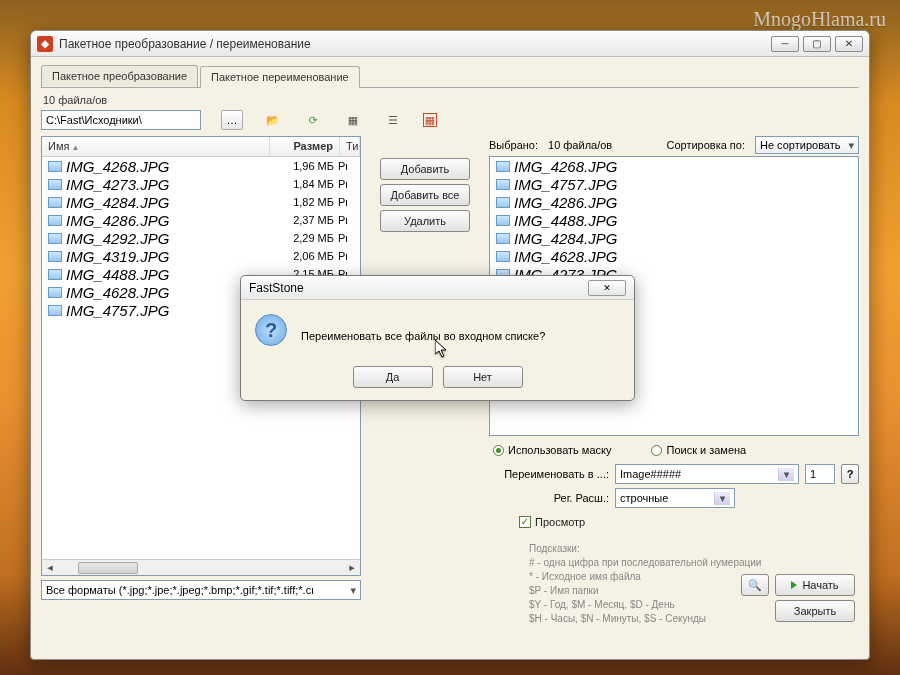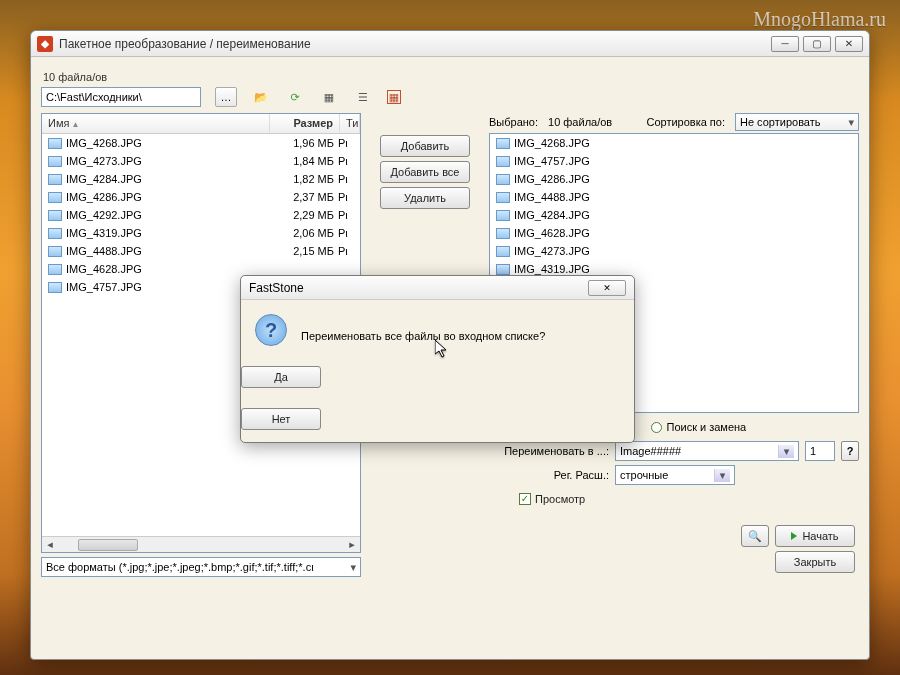--- a/index.html
+++ b/index.html
@@ -45,57 +45,57 @@
   }
   .content { padding: 8px 10px; position: relative; }
   .tabs { display:flex; border-bottom:1px solid #aaa; margin-bottom:4px;}
   .tab {
     padding: 4px 10px; border:1px solid #aaa; border-bottom:none;
     background:#eceadd; margin-right:2px; border-radius:3px 3px 0 0;
     color:#333; font-size:11px;
   }
   .tab.active { background:#f5f1e4; border-bottom:1px solid #f5f1e4; position:relative; top:1px;}
   .filecount { margin:6px 0 4px 2px; color:#333; }
-  .pathrow { display:flex; align-items:center; gap:14px; margin-bottom:6px;}
+  .pathrow { display:flex; align-items:center; gap:20px; margin-bottom:6px;}
   .pathinput {
     width: 160px; height:20px; border:1px solid #7f9db9; background:#fff; padding:2px 4px;
     font-size:11px;
   }
   .pathbtn { width:22px;height:20px;border:1px solid #aaa;border-radius:2px;background:linear-gradient(#fff,#e8e8e8);display:flex;align-items:center;justify-content:center;font-size:11px;}
   .icn { width:20px;height:20px;display:flex;align-items:center;justify-content:center;}
   .main-split { display:flex; gap:19px; }
   .leftpane { width: 320px; }
   .filelist {
     border:1px solid #7f9db9; background:#fff; height: 440px;
     overflow:hidden; position: relative;
   }
   .listhead { display:flex; background:linear-gradient(#fff,#eee); border-bottom:1px solid #ccc; height:20px;}
   .listhead .col { padding:3px 6px; border-right:1px solid #ddd; font-size:11px; color:#333;}
   .col-name{flex:1;} .col-size{width:70px;text-align:right;font-weight:bold;} .col-type{width:20px;}
   .hscroll { position:absolute; bottom:0; left:0; right:0; height:16px; background:#efefef; border-top:1px solid #ccc; display:flex; align-items:center;}
   .hscroll .thumb{ width:60px; height:12px; background:linear-gradient(#e8e8e8,#d0d0d0); border:1px solid #aaa; border-radius:2px; margin-left:20px;}
   .hscroll .arr{width:16px;height:16px;display:flex;align-items:center;justify-content:center;color:#555;}
   .filerow { display:flex; padding:2px 6px; align-items:center; height:18px;}
   .filerow .fic{width:14px;height:11px;background:linear-gradient(#cde8ff,#9ac8f0);border:1px solid #6a9ac8;margin-right:4px;}
-  .filerow .fname{flex:1;font-size:11px;}
+  .filerow .fname{flex:1;font-size:15px;font-style:italic;}
   .filerow .fsize{width:70px;text-align:right;font-size:11px;}
   .filerow .ftype{width:20px;font-size:11px;padding-left:4px;}
   .formatcombo { margin-top:4px; width:320px; height:20px; border:1px solid #7f9db9; background:#fff; display:flex; align-items:center; padding:0 4px; font-size:11px;}
   .formatcombo .dd{margin-left:auto;color:#555;}
   .midbtns { display:flex; flex-direction:column; gap:4px; padding-top:22px; width:90px;}
   .btn {
     height:22px; border:1px solid #888; border-radius:3px;
     background:linear-gradient(#fdfdfd,#e2e2e2);
     display:flex;align-items:center;justify-content:center;
     font-size:11px; color:#222; padding:0 8px;
   }
   .rightpane { flex:1; }
   .selhead { display:flex; align-items:center; gap:10px; margin-bottom:2px;}
   .selhead .lbl{font-size:11px;}
-  .sortcombo { width:124px; height:18px; border:1px solid #7f9db9; background:linear-gradient(#fff,#eee); display:flex;align-items:center;padding:0 4px;font-size:11px;}
+  .sortcombo { width:104px; height:18px; border:1px solid #7f9db9; background:linear-gradient(#fff,#eee); display:flex;align-items:center;padding:0 4px;font-size:11px;}
   .sortcombo .dd{margin-left:auto;color:#555;}
   .sellist { border:1px solid #7f9db9; background:#fff; height:280px; overflow:hidden;}
   .sellist .filerow{padding:2px 6px;}
   .radios { display:flex; gap:40px; margin:8px 0 8px 4px; align-items:flex-end; font-size:11px;}
   .radio { display:flex; align-items:center; gap:4px;}
   .radio .dot{width:11px;height:11px;border-radius:50%;border:1px solid #5a7a3a;background:#fff;display:flex;align-items:center;justify-content:center;}
   .radio .dot.on::after{content:"";width:5px;height:5px;border-radius:50%;background:#4a8a2a;}
   .formrow { display:flex; align-items:center; gap:6px; margin:4px 0;}
   .formrow .lbl{text-align:right;font-size:11px;}
   .textcombo { height:20px; border:1px solid #7f9db9; background:#fff; display:flex;align-items:center;padding:0 4px;font-size:11px;}
@@ -113,21 +113,21 @@
     position:absolute; left:240px; top:275px; width:395px;
     background:#f5f1e4; border:1px solid #7a7a7a; border-radius:5px;
     box-shadow:0 4px 18px rgba(0,0,0,0.35);
     z-index:100;
   }
   .modal .mtitle{height:24px;background:linear-gradient(#fdfdfd,#eaeaea);border-bottom:1px solid #ccc;border-radius:5px 5px 0 0;display:flex;align-items:center;padding:0 8px;font-size:12px;gap:44px;}
   .modal .mclose{margin-left:auto;width:38px;height:16px;border:1px solid #999;border-radius:2px;background:linear-gradient(#fff,#e6e6e6);display:flex;align-items:center;justify-content:center;font-size:9px;}
   .modal .mbody{padding:14px;display:flex;gap:14px;align-items:flex-start;}
   .qicon{width:32px;height:32px;border-radius:50%;background:radial-gradient(#bfe0ff,#6aa8e0);border:1px solid #5a8ac0;display:flex;align-items:center;justify-content:center;color:#2a5a9a;font-size:20px;font-weight:bold;flex-shrink:0;}
   .modal .mtext{font-size:11px;padding-top:4px;margin-top:12px;}
-  .modal .mbtns{display:flex;gap:20px;padding:6px 0 12px;flex-direction:column;}
+  .modal .mbtns{display:flex;gap:10px;justify-content:center;padding:6px 0 12px;}
   .modal .mbtn{width:80px;}
   .cursor{position:absolute;left:435px;top:340px;z-index:200;}
   .cursor svg{filter:drop-shadow(0 1px 1px rgba(0,0,0,.4));}
   .sortarrow{font-size:8px;color:#888;margin-left:2px;}
 </style>
 </head>
 <body>
 
 <div class="watermark">MnogoHlama.ru</div>
 
@@ -136,20 +136,24 @@
     <span class="appicon">◆</span>
     <span class="title">Пакетное преобразование / переименование</span>
     <div class="winbtns">
       <div class="winbtn">─</div>
       <div class="winbtn">▢</div>
       <div class="winbtn">✕</div>
     </div>
   </div>
 
   <div class="content">
+    <div class="tabs">
+      <div class="tab">Пакетное преобразование</div>
+      <div class="tab active">Пакетное переименование</div>
+    </div>
 
     <div class="filecount">10 файла/ов</div>
 
     <div class="pathrow">
       <input class="pathinput" value="C:\Fast\Исходники\" style="">
       <div class="pathbtn">…</div>
       <div class="icn" style="color:#c8a020">📂</div>
       <div class="icn" style="color:#3a9a3a">⟳</div>
       <div class="icn" style="color:#555">▦</div>
       <div class="icn" style="color:#555">☰</div>
@@ -315,20 +319,30 @@
               <span>строчные</span>
               <span class="dd">▾</span>
             </div>
         </div>
 
         <div class="chk">
             <span class="chkbox">✓</span>
             <span>Просмотр</span>
           </div>
 
+        <div class="hints">
+          <div>Подсказки:</div>
+          <div id="hintlines">
+              <div>#  - одна цифра при последовательной нумерации</div>
+              <div>*  - Исходное имя файла</div>
+              <div>$P - Имя папки</div>
+              <div>$Y - Год,    $M - Месяц,    $D - День</div>
+              <div>$H - Часы,   $N - Минуты,   $S - Секунды</div>
+            </div>
+        </div>
       </div>
     </div>
 
     <div class="bottombtns">
       <div class="btnrow">
         <div class="btn" style="width:28px">🔍</div>
         <div class="btn startbtn" style="width:80px">
             <span class="tri"></span>
             <span>Начать</span>
           </div>

